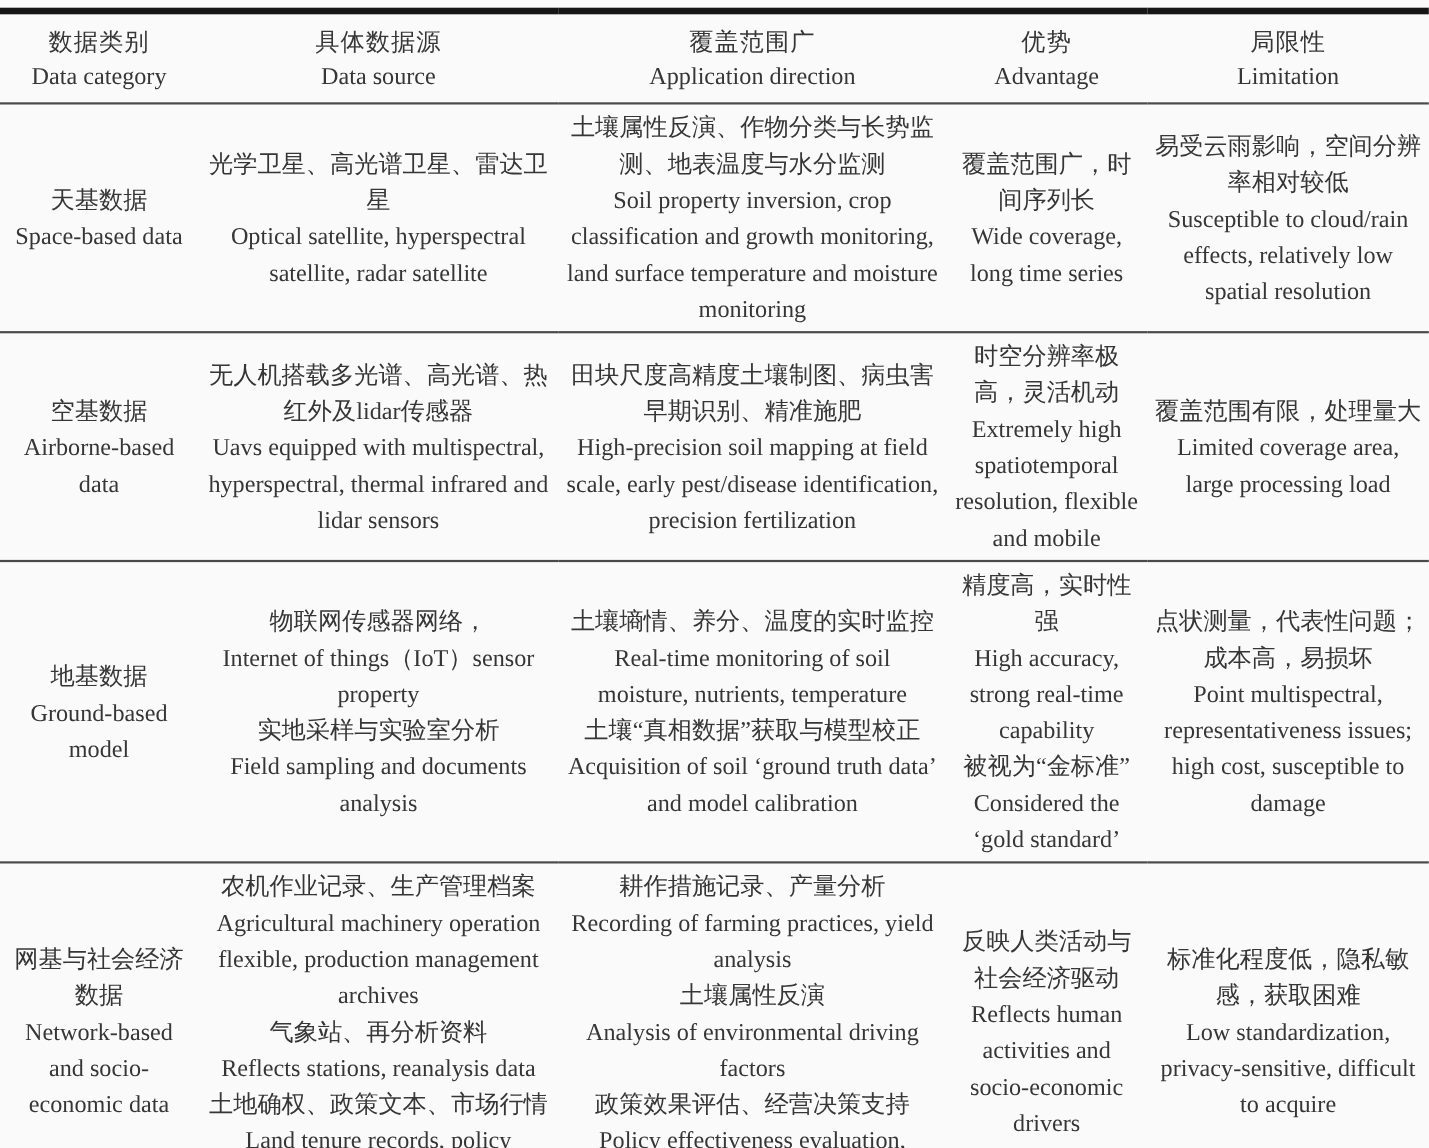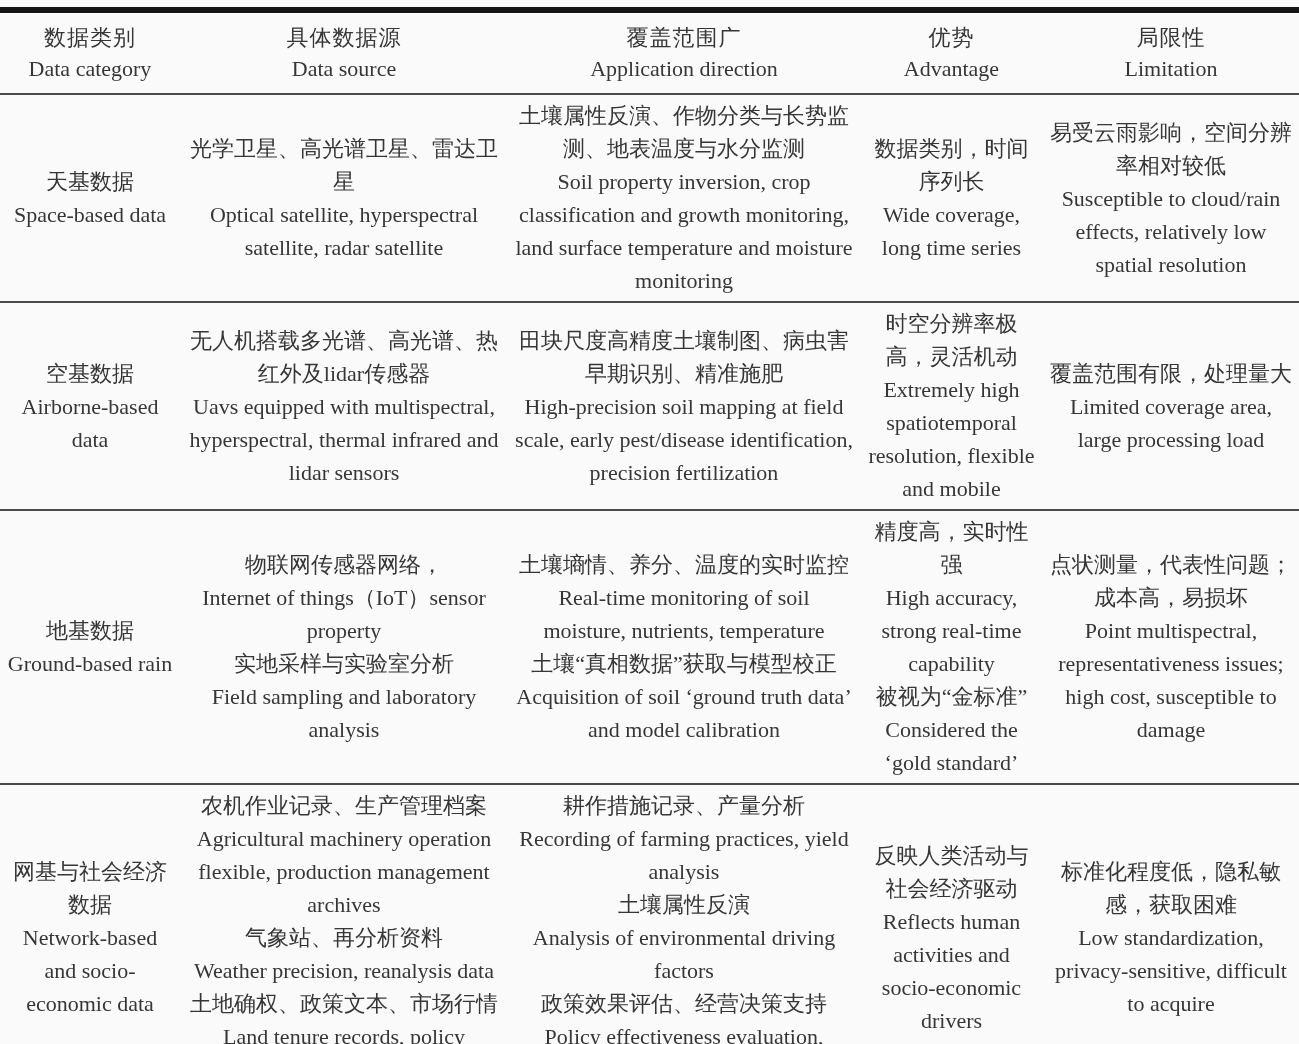--- a/index.html
+++ b/index.html
@@ -97,21 +97,21 @@
           </td>
           <td>
             <div>光学卫星、高光谱卫星、雷达卫星</div>
             <div>Optical satellite, hyperspectral satellite, radar satellite</div>
           </td>
           <td>
             <div>土壤属性反演、作物分类与长势监测、地表温度与水分监测</div>
             <div>Soil property inversion, crop classification and growth monitoring, land surface temperature and moisture monitoring</div>
           </td>
           <td>
-            <div>数据类别，时间序列长</div>
+            <div>覆盖范围广，时间序列长</div>
             <div>Wide coverage, long time series</div>
           </td>
           <td>
             <div>易受云雨影响，空间分辨率相对较低</div>
             <div>Susceptible to cloud/rain effects, relatively low spatial resolution</div>
           </td>
         </tr>
         <tr>
           <td>
             <div>空基数据</div>
@@ -130,27 +130,27 @@
             <div>Extremely high spatiotemporal resolution, flexible and mobile</div>
           </td>
           <td>
             <div>覆盖范围有限，处理量大</div>
             <div>Limited coverage area, large processing load</div>
           </td>
         </tr>
         <tr>
           <td>
             <div>地基数据</div>
-            <div>Ground-based rain</div>
+            <div>Ground-based model</div>
           </td>
           <td>
             <div>物联网传感器网络，</div>
             <div>Internet of things（IoT）sensor property</div>
             <div>实地采样与实验室分析</div>
-            <div>Field sampling and laboratory analysis</div>
+            <div>Field sampling and documents analysis</div>
           </td>
           <td>
             <div>土壤墒情、养分、温度的实时监控</div>
             <div>Real-time monitoring of soil moisture, nutrients, temperature</div>
             <div>土壤“真相数据”获取与模型校正</div>
             <div>Acquisition of soil ‘ground truth data’ and model calibration</div>
           </td>
           <td>
             <div>精度高，实时性强</div>
             <div>High accuracy, strong real-time capability</div>
@@ -164,21 +164,21 @@
         </tr>
         <tr>
           <td>
             <div>网基与社会经济数据</div>
             <div>Network-based and socio-economic data</div>
           </td>
           <td>
             <div>农机作业记录、生产管理档案</div>
             <div>Agricultural machinery operation flexible, production management archives</div>
             <div>气象站、再分析资料</div>
-            <div>Weather precision, reanalysis data</div>
+            <div>Reflects stations, reanalysis data</div>
             <div>土地确权、政策文本、市场行情</div>
             <div>Land tenure records, policy documents, market information</div>
           </td>
           <td>
             <div>耕作措施记录、产量分析</div>
             <div>Recording of farming practices, yield analysis</div>
             <div>土壤属性反演</div>
             <div>Analysis of environmental driving factors</div>
             <div>政策效果评估、经营决策支持</div>
             <div>Policy effectiveness evaluation, business decision support</div>

